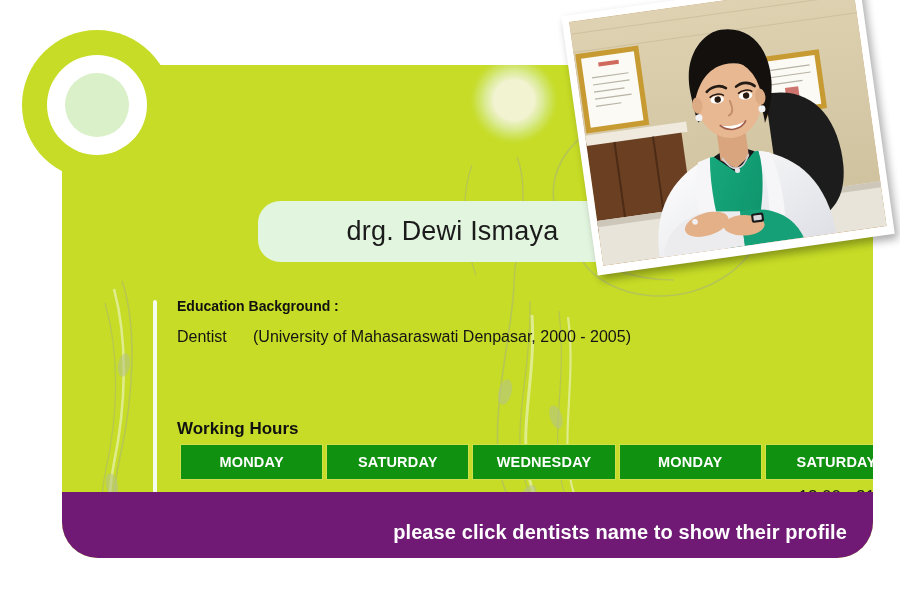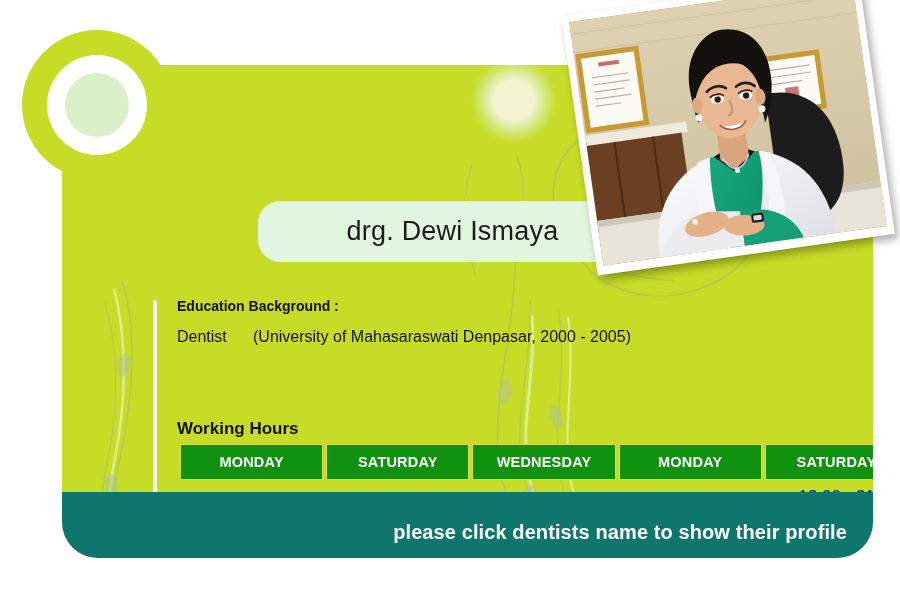--- a/index.html
+++ b/index.html
@@ -12,21 +12,21 @@
 
   
   .panel{
     position:absolute;left:62px;top:65px;width:811px;height:493px;
     background:#c6dc26;
     border-radius:36px;
     overflow:hidden;
   }
   .panel-footer{
     position:absolute;left:0;bottom:0;width:100%;height:66px;
-    background:#0f766e;
+    background:#701a75;
   }
   .footer-text{
     position:absolute;right:26px;bottom:14px;
     color:#ffffff;font-size:20px;font-weight:bold;
     letter-spacing:.1px;white-space:nowrap;
   }
 
   
   .swirl{position:absolute;left:0;top:0;width:811px;height:493px;pointer-events:none;}
 

